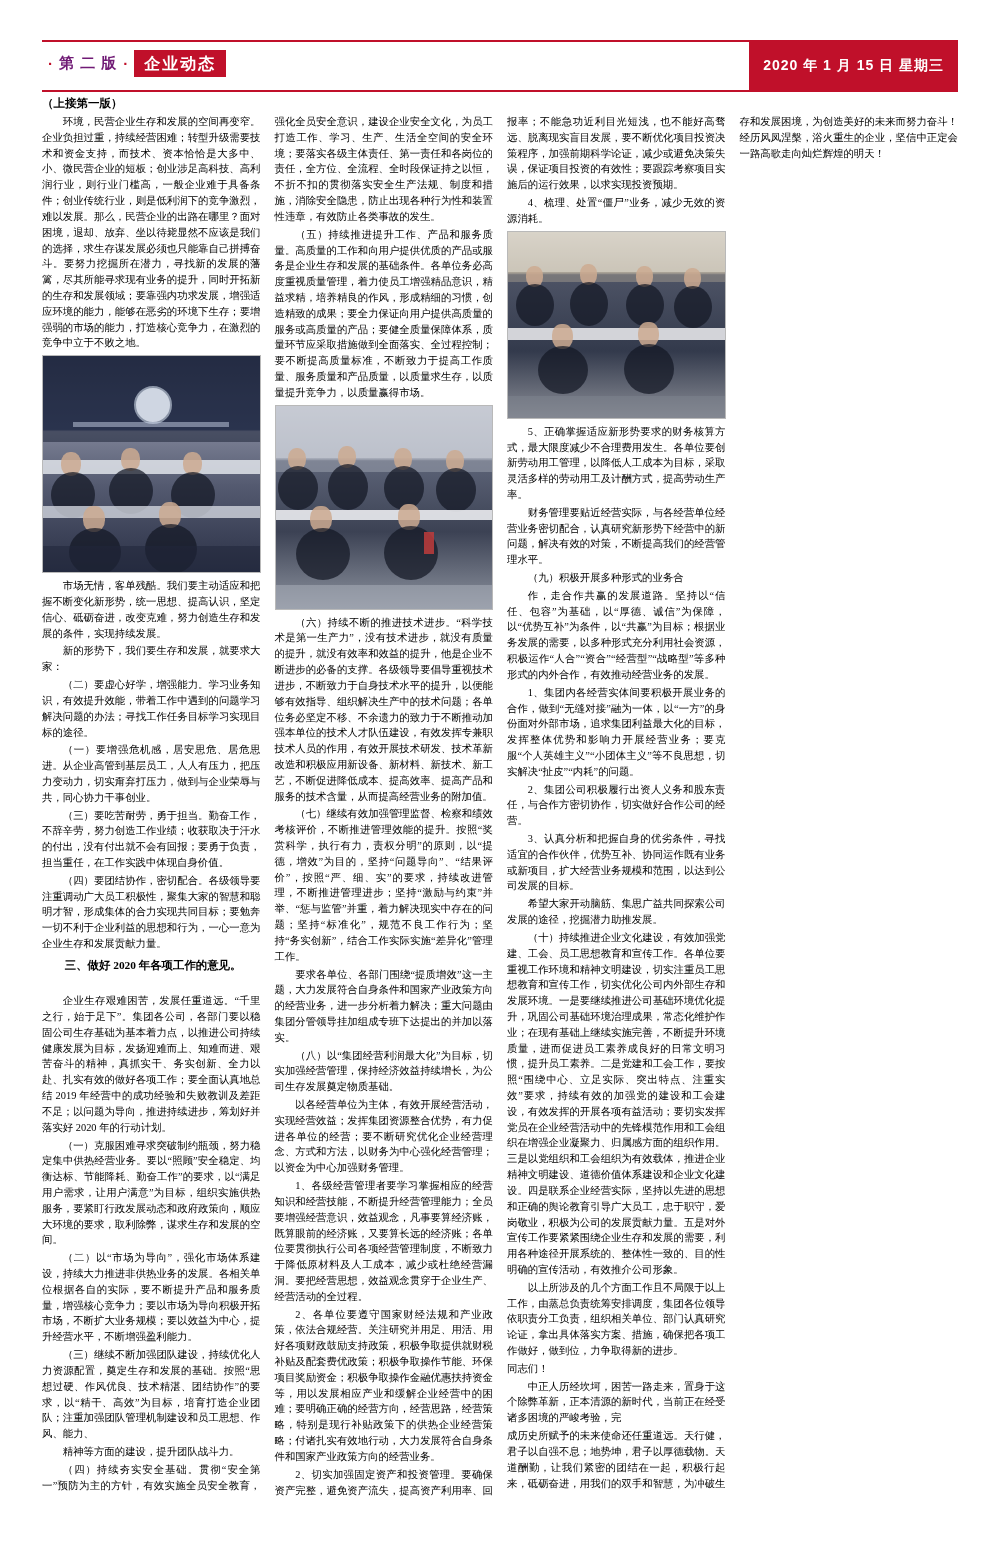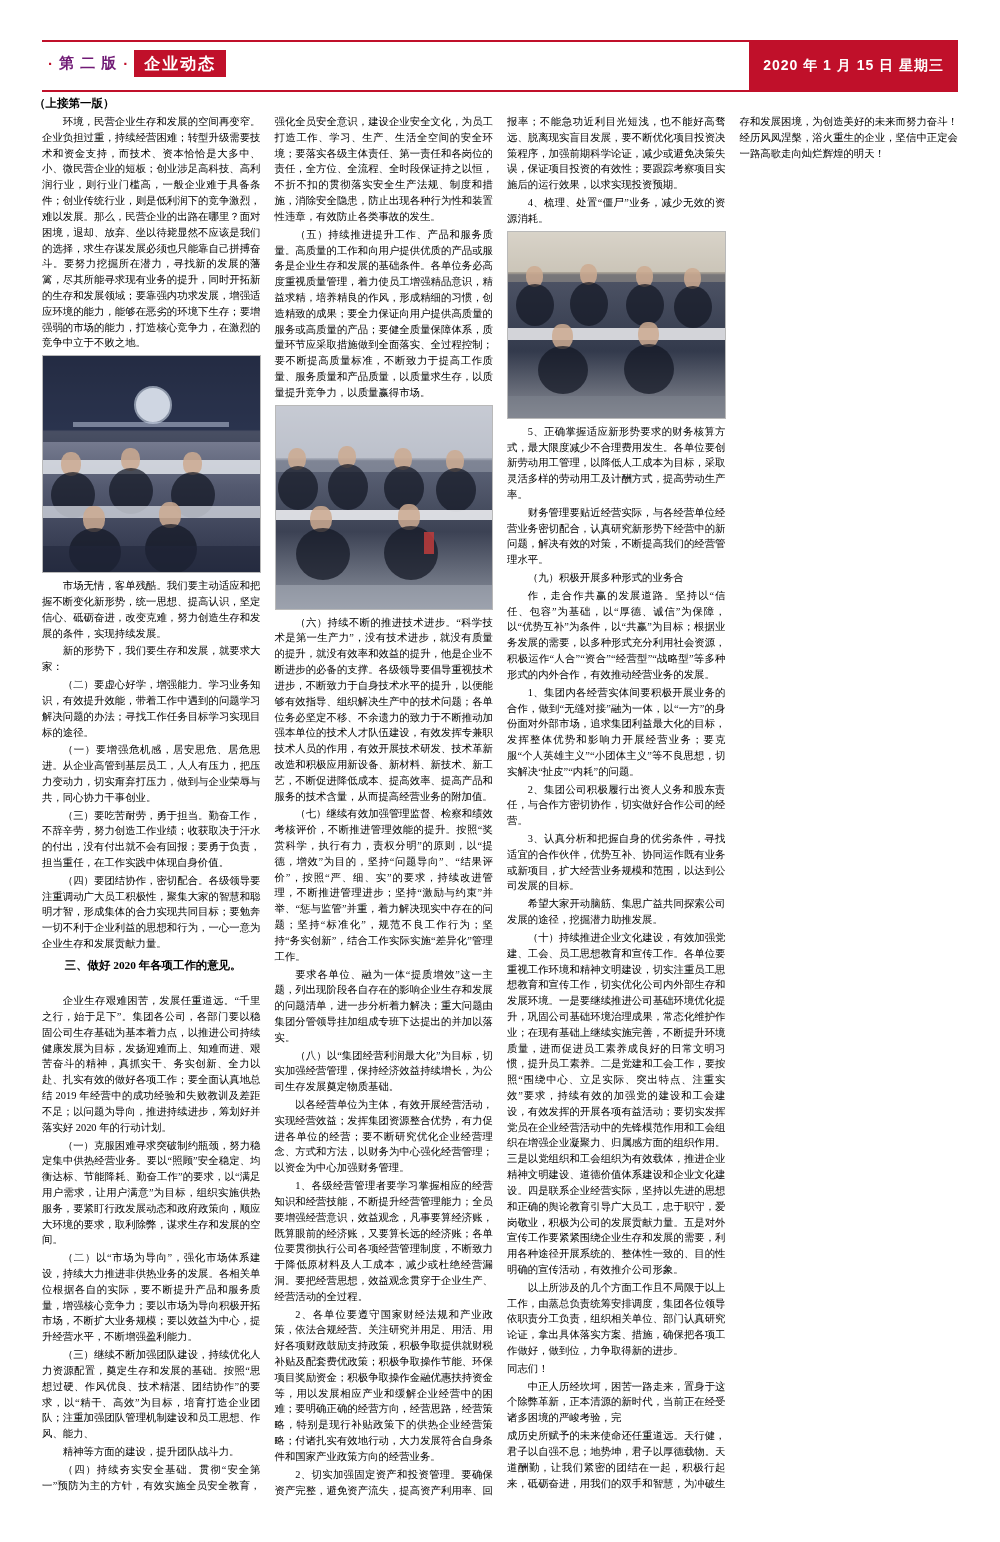--- a/index.html
+++ b/index.html
@@ -89,21 +89,21 @@
     font-weight: bold;
     display: flex;
     align-items: center;
     padding: 0 14px;
     letter-spacing: 1px;
     font-family: "Liberation Sans", sans-serif;
   }
   
   .cont-line {
     position: absolute;
-    left: 34px;
+    left: 42px;
     top: 96px;
     font-size: 11.5px;
     color: #000;
     font-weight: bold;
   }
   
   .columns {
     position: absolute;
     left: 42px;
     top: 114px;
@@ -268,21 +268,21 @@
         <div class="blob sk" style="left:122px;top:98px;width:22px;height:26px;"></div>
         <div class="blob" style="left:108px;top:120px;width:54px;height:54px;"></div>
         <div class="strip" style="left:148px;top:126px;width:10px;height:22px;background:rgba(190,60,60,.85);"></div>
         <div class="band" style="bottom:0;height:24px;background:#a9aeb9;"></div>
       </div>
       <div class="cap"></div>
     </div>
 
     <p>（六）持续不断的推进技术进步。“科学技术是第一生产力”，没有技术进步，就没有质量的提升，就没有效率和效益的提升，他是企业不断进步的必备的支撑。各级领导要倡导重视技术进步，不断致力于自身技术水平的提升，以便能够有效指导、组织解决生产中的技术问题；各单位务必坚定不移、不余遗力的致力于不断推动加强本单位的技术人才队伍建设，有效发挥专兼职技术人员的作用，有效开展技术研发、技术革新改造和积极应用新设备、新材料、新技术、新工艺，不断促进降低成本、提高效率、提高产品和服务的技术含量，从而提高经营业务的附加值。</p>
     <p>（七）继续有效加强管理监督、检察和绩效考核评价，不断推进管理效能的提升。按照“奖赏科学，执行有力，责权分明”的原则，以“提德，增效”为目的，坚持“问题导向”、“结果评价”，按照“严、细、实”的要求，持续改进管理，不断推进管理进步；坚持“激励与约束”并举、“惩与监管”并重，着力解决现实中存在的问题；坚持“标准化”，规范不良工作行为；坚持“务实创新”，结合工作实际实施“差异化”管理工作。</p>
-    <p>要求各单位、融为一体“提质增效”这一主题，列出现阶段各自存在的影响企业生存和发展的问题清单，进一步分析着力解决；重大问题由集团分管领导挂加组成专班下达提出的并加以落实。</p>
+    <p>要求各单位、各部门围绕“提质增效”这一主题，大力发展符合自身条件和国家产业政策方向的经营业务，进一步分析着力解决；重大问题由集团分管领导挂加组成专班下达提出的并加以落实。</p>
     <p>（八）以“集团经营利润最大化”为目标，切实加强经营管理，保持经济效益持续增长，为公司生存发展奠定物质基础。</p>
 
     <p>以各经营单位为主体，有效开展经营活动，实现经营效益；发挥集团资源整合优势，有力促进各单位的经营；要不断研究优化企业经营理念、方式和方法，以财务为中心强化经营管理；以资金为中心加强财务管理。</p>
     <p>1、各级经营管理者要学习掌握相应的经营知识和经营技能，不断提升经营管理能力；全员要增强经营意识，效益观念，凡事要算经济账，既算眼前的经济账，又要算长远的经济账；各单位要贯彻执行公司各项经营管理制度，不断致力于降低原材料及人工成本，减少或杜绝经营漏洞。要把经营思想，效益观念贯穿于企业生产、经营活动的全过程。</p>
     <p>2、各单位要遵守国家财经法规和产业政策，依法合规经营。关注研究并用足、用活、用好各项财政鼓励支持政策，积极争取提供就财税补贴及配套费优政策；积极争取操作节能、环保项目奖励资金；积极争取操作金融优惠扶持资金等，用以发展相应产业和缓解企业经营中的困难；要明确正确的经营方向，经营思路，经营策略，特别是现行补贴政策下的供热企业经营策略；付诸扎实有效地行动，大力发展符合自身条件和国家产业政策方向的经营业务。</p>
     <p>2、切实加强固定资产和投资管理。要确保资产完整，避免资产流失，提高资产利用率、回报率；不能急功近利目光短浅，也不能好高骛远、脱离现实盲目发展，要不断优化项目投资决策程序，加强前期科学论证，减少或避免决策失误，保证项目投资的有效性；要跟踪考察项目实施后的运行效果，以求实现投资预期。</p>
     <p>4、梳理、处置“僵尸”业务，减少无效的资源消耗。</p>
 
     <div class="fig photo3">
       <div class="ph">

